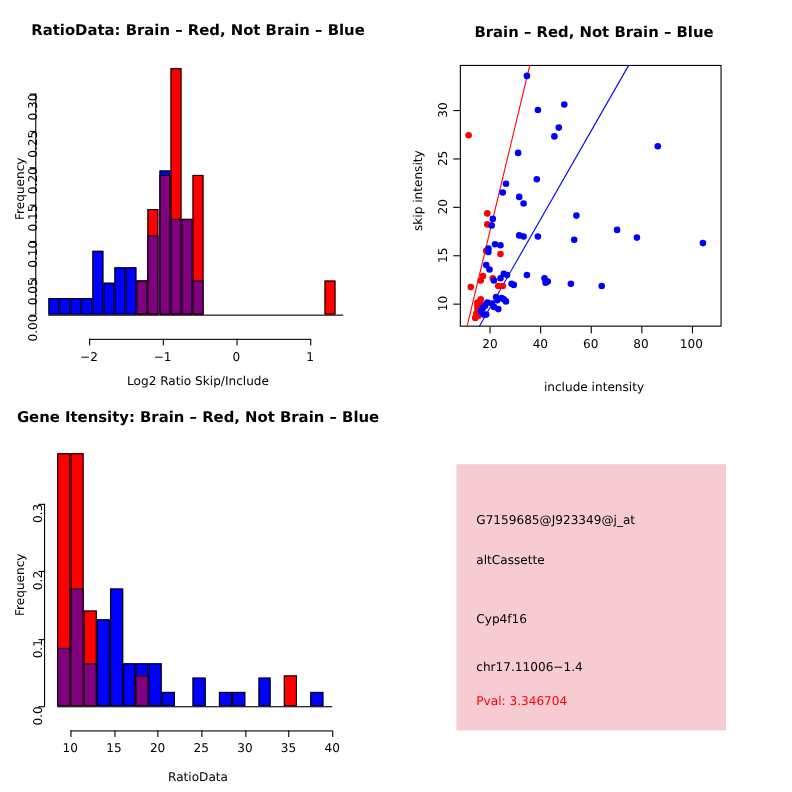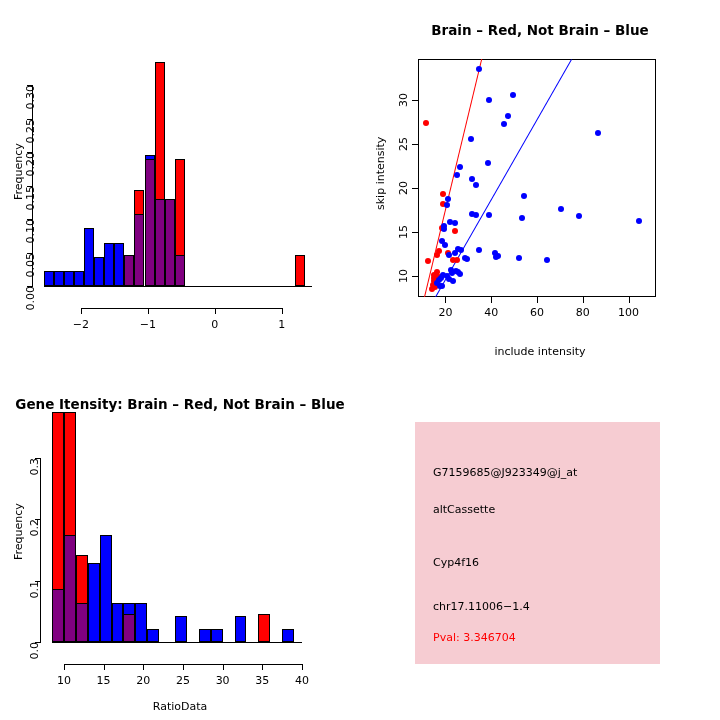--- a/index.html
+++ b/index.html
@@ -17,21 +17,23 @@
   .fitline{position:absolute;transform-origin:0 0;height:1px;}
   .annot{position:absolute;box-sizing:border-box;}
   .annot-line{position:absolute;font-size:11px;white-space:nowrap;}
 </style>
 </head>
 <body>
 
 <div id="root">
 
   <div class="panel" style="left:0;top:0;width:360px;height:360px;">
+    <div class="title" style="left:0;top:20px;width:360px;">RatioData: Brain – Red, Not Brain – Blue</div>
     <div class="axlab vert" style="left:12px;top:200px;transform:rotate(-90deg);">Frequency</div>
+    <div class="axlab" style="left:0;top:340px;width:360px;text-align:center;">Log2 Ratio Skip/Include</div>
     <div id="ratio-plot" style="position:absolute;left:0;top:0;width:360px;height:360px;">
         <div class="axisline" style="left:44px;top:286px;width:268px;height:1px;"></div>
         <div class="bar" style="left:44px;top:271.289552238806px;width:10.049999999999997px;height:14.710447761194029px;background:#0000FF;"></div>
         <div class="bar" style="left:54.05px;top:271.289552238806px;width:10.049999999999997px;height:14.710447761194029px;background:#0000FF;"></div>
         <div class="bar" style="left:64.1px;top:271.289552238806px;width:10.049999999999983px;height:14.710447761194029px;background:#0000FF;"></div>
         <div class="bar" style="left:74.14999999999998px;top:271.289552238806px;width:10.049999999999997px;height:14.710447761194029px;background:#0000FF;"></div>
         <div class="bar" style="left:84.19999999999999px;top:228.4955223880597px;width:10.049999999999997px;height:57.504477611940295px;background:#0000FF;"></div>
         <div class="bar" style="left:94.24999999999999px;top:257.24776119402986px;width:10.049999999999997px;height:28.752238805970148px;background:#0000FF;"></div>
         <div class="bar" style="left:104.3px;top:243.20597014925374px;width:10.049999999999997px;height:42.79402985074627px;background:#0000FF;"></div>
         <div class="bar" style="left:114.35px;top:243.20597014925374px;width:10.049999999999983px;height:42.79402985074627px;background:#0000FF;"></div>
@@ -180,21 +182,21 @@
         <div class="axisline" style="left:177px;top:297px;width:1px;height:6px;background:#000;"></div>
         <div class="tick-lab" style="position: absolute; left: 177px; top: 306px; transform: translateX(-50%);">60</div>
         <div class="axisline" style="left:222.76923076923077px;top:297px;width:1px;height:6px;background:#000;"></div>
         <div class="tick-lab" style="position: absolute; left: 222.769px; top: 306px; transform: translateX(-50%);">80</div>
         <div class="axisline" style="left:268.53846153846155px;top:297px;width:1px;height:6px;background:#000;"></div>
         <div class="tick-lab" style="position: absolute; left: 268.538px; top: 306px; transform: translateX(-50%);">100</div>
       </div>
   </div>
 
   <div class="panel" style="left:0;top:360px;width:360px;height:360px;">
-    <div class="title" style="left:0;top:36px;width:360px;">Gene Itensity: Brain – Red, Not Brain – Blue</div>
+    <div class="title" style="left:0;top:12px;width:360px;">Gene Itensity: Brain – Red, Not Brain – Blue</div>
     <div class="axlab vert" style="left:12px;top:200px;transform:rotate(-90deg);">Frequency</div>
     <div class="axlab" style="left:0;top:340px;width:360px;text-align:center;">RatioData</div>
     <div id="gene-plot" style="position:absolute;left:0;top:0;width:360px;height:360px;">
         <div class="axisline" style="left:52px;top:282px;width:250px;height:1px;"></div>
         <div class="bar" style="left:52px;top:52px;width:11.904761904761905px;height:230px;background:#FF0000;"></div>
         <div class="bar" style="left:52px;top:228.64px;width:11.904761904761905px;height:53.36px;background:#800080;"></div>
         <div class="bar" style="left:63.904761904761905px;top:52px;width:11.904761904761905px;height:230px;background:#FF0000;"></div>
         <div class="bar" style="left:63.904761904761905px;top:175.28px;width:11.904761904761905px;height:106.72px;background:#800080;"></div>
         <div class="bar" style="left:75.80952380952381px;top:194.90666666666667px;width:11.904761904761912px;height:87.09333333333333px;background:#FF0000;"></div>
         <div class="bar" style="left:75.80952380952381px;top:243.36px;width:11.904761904761912px;height:38.64px;background:#800080;"></div>

